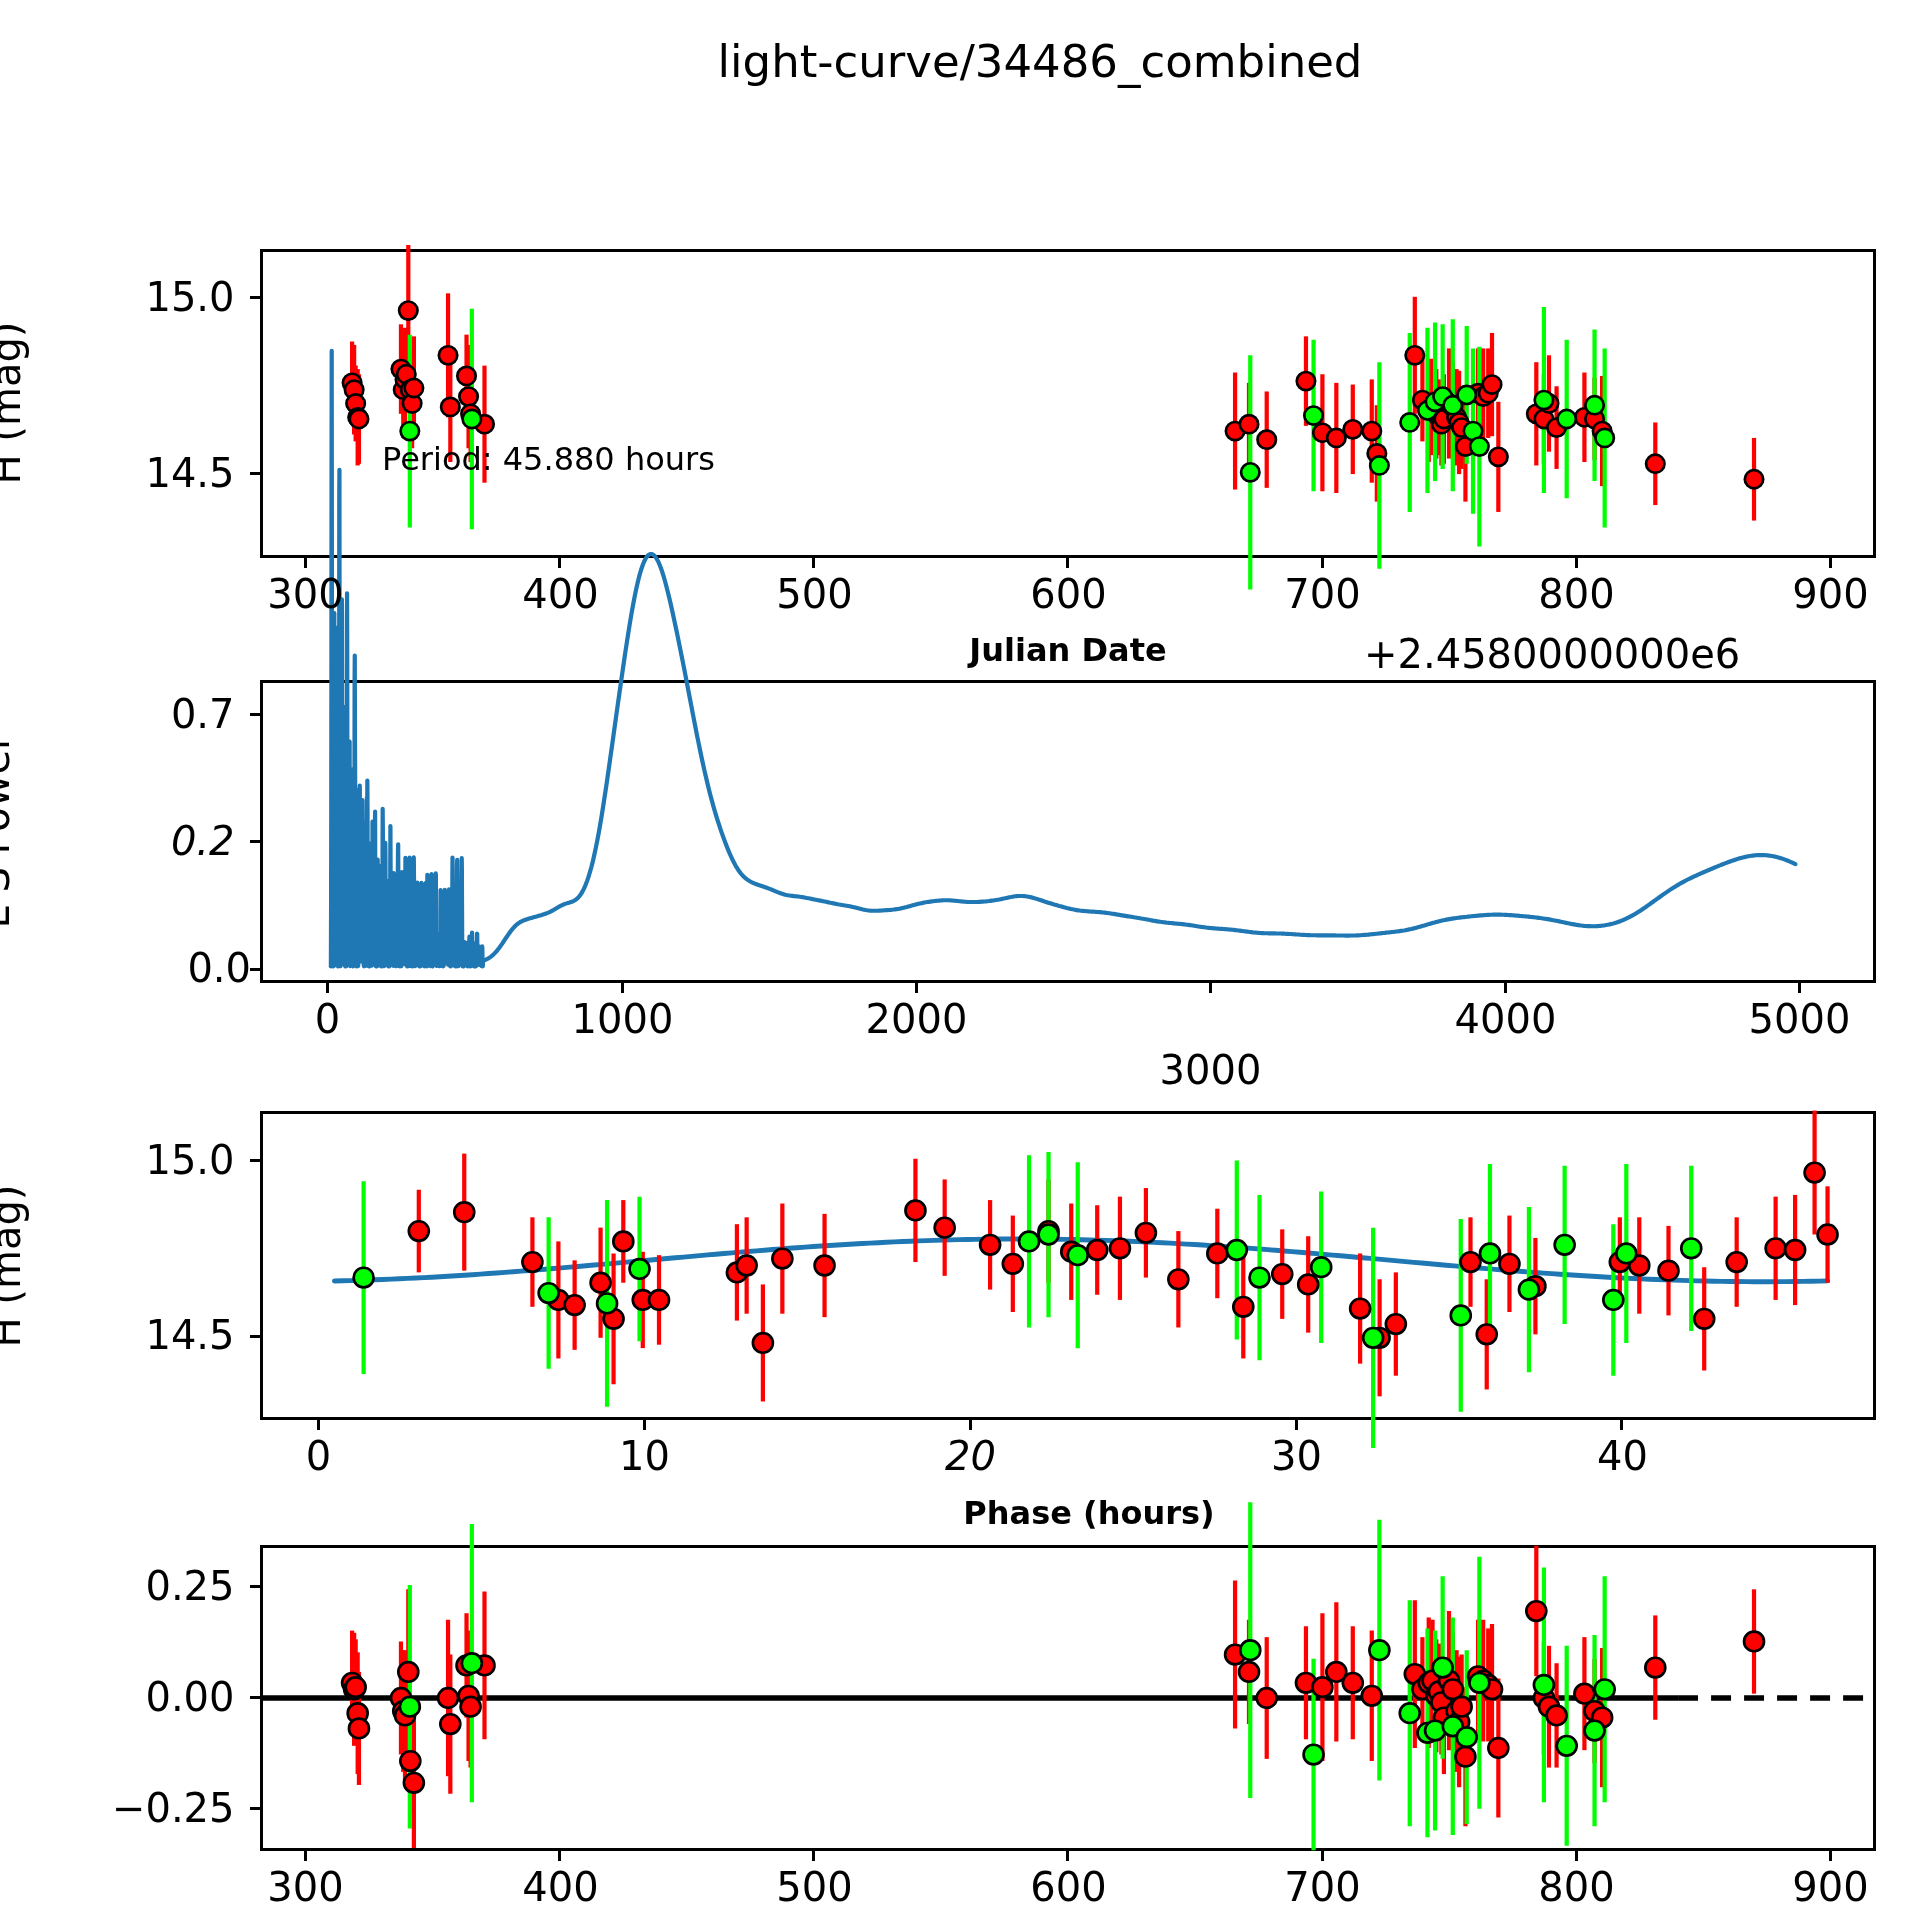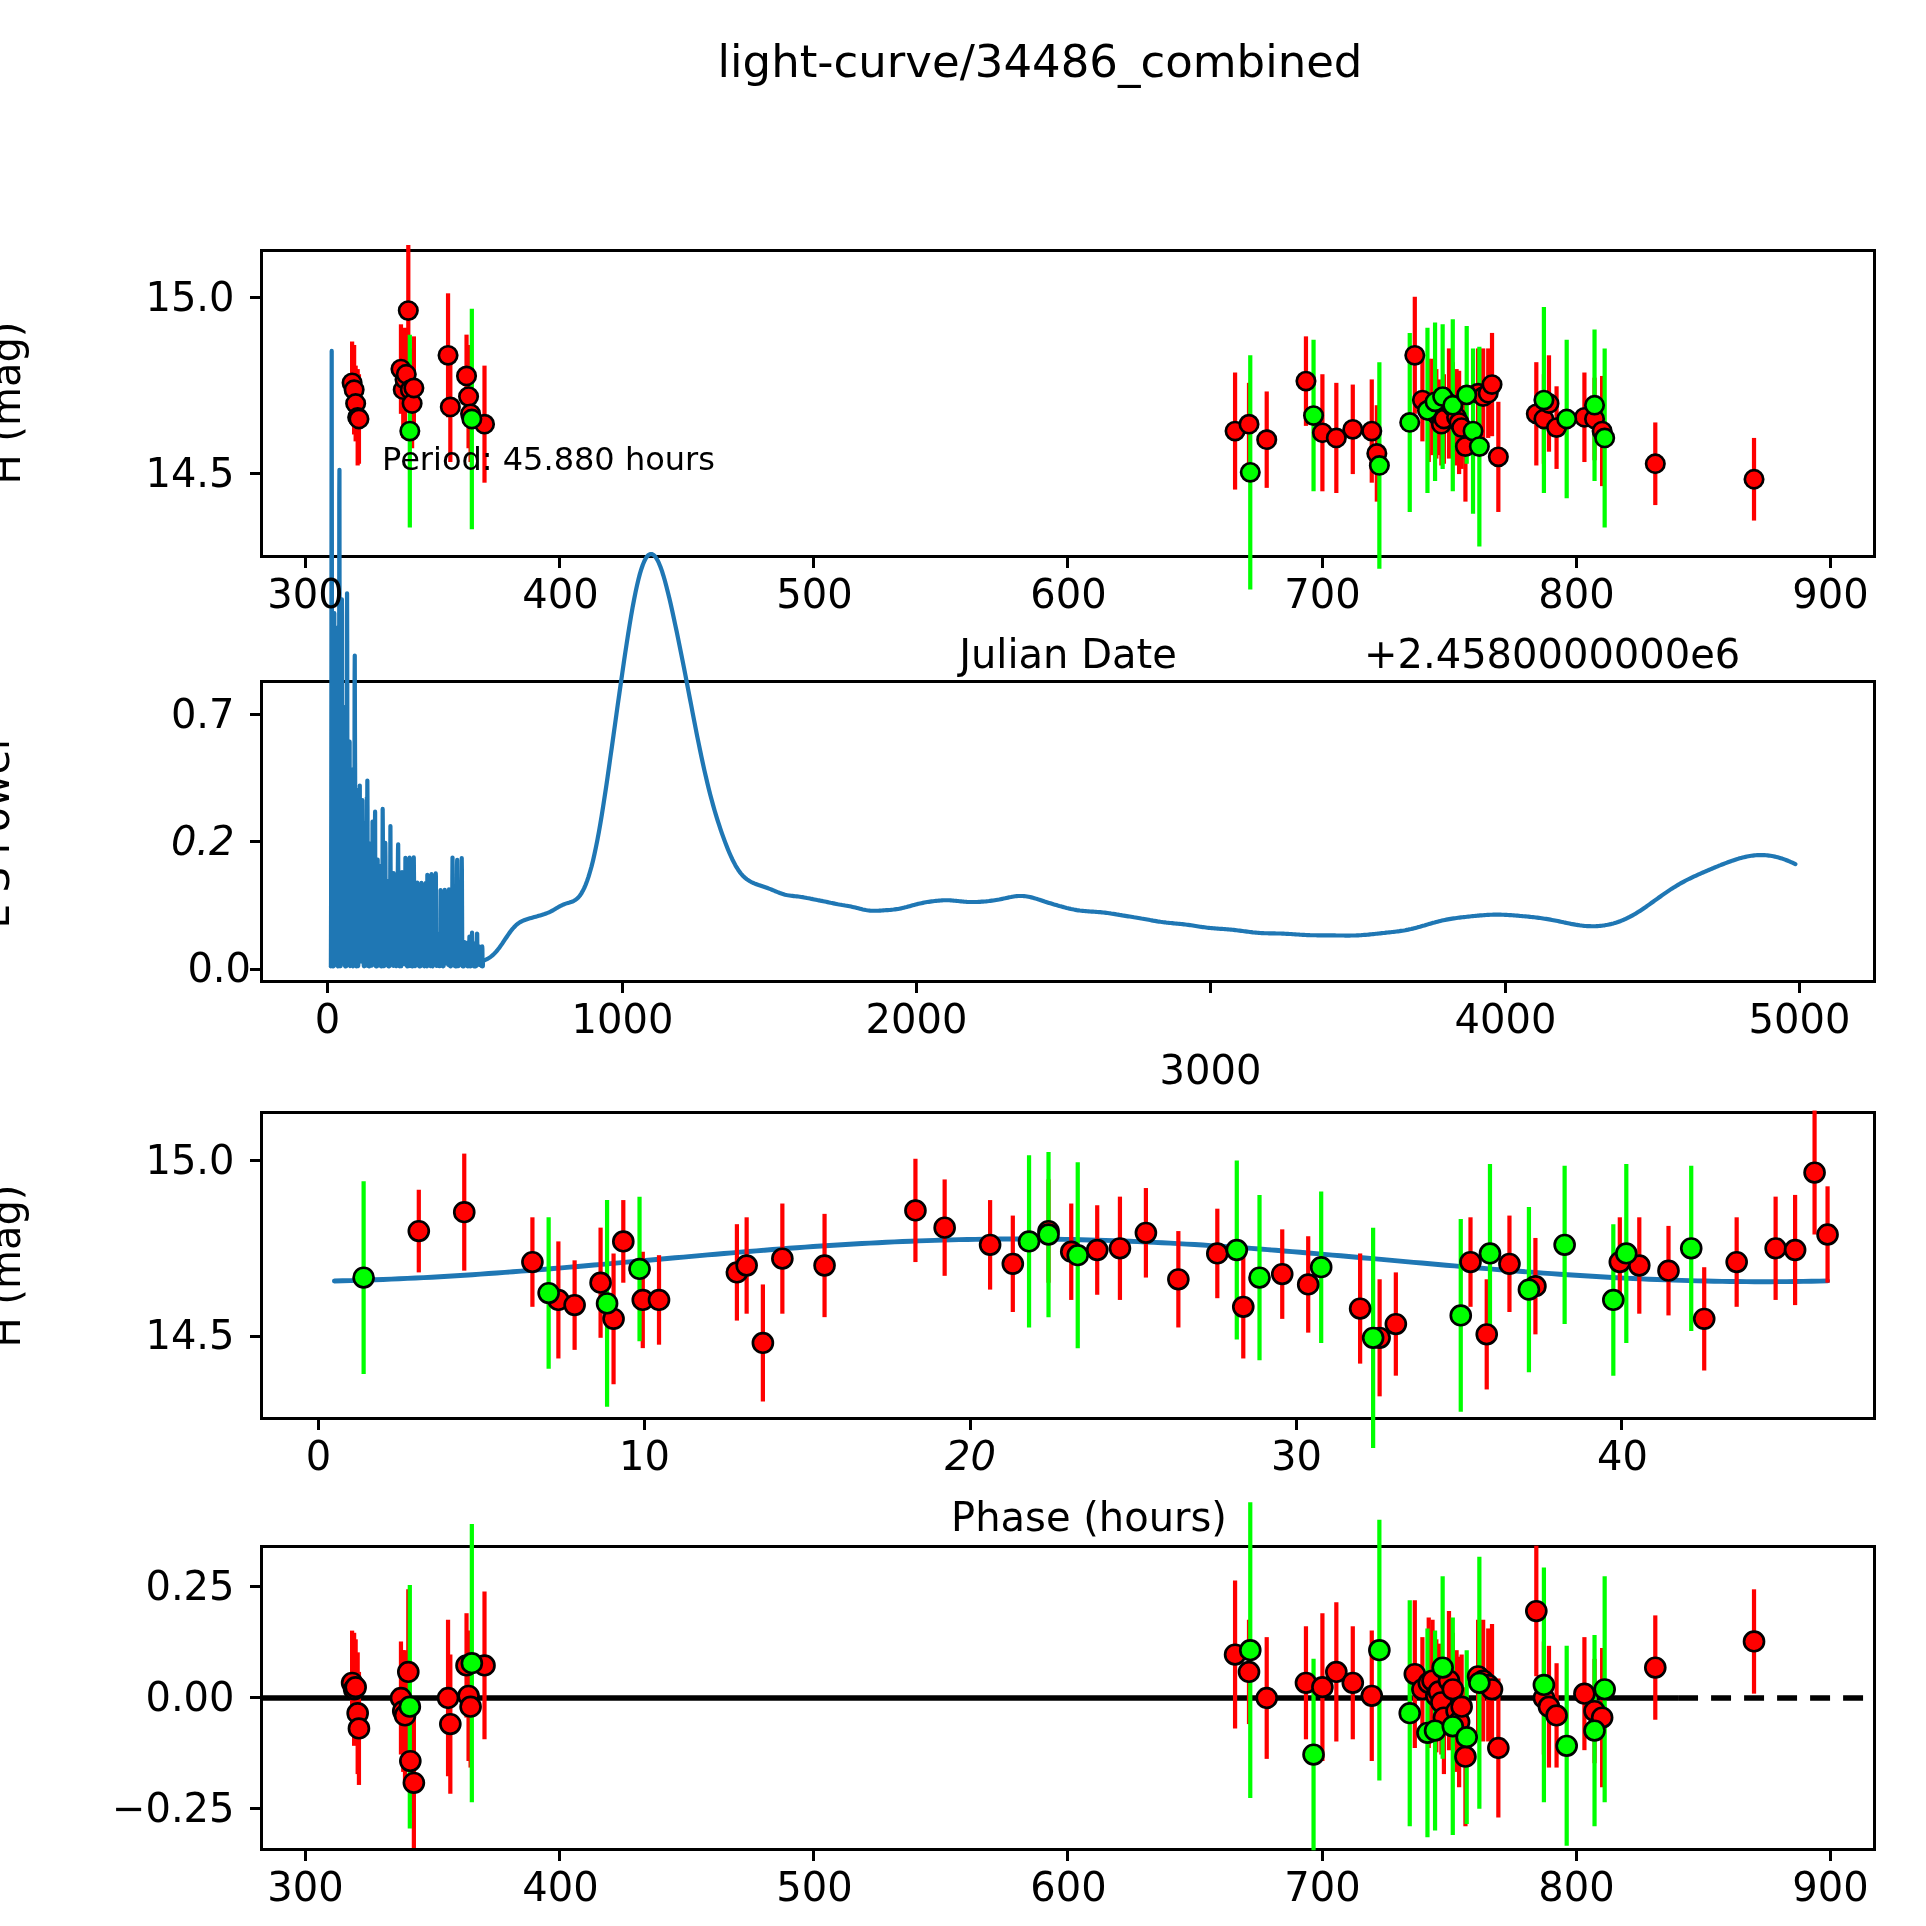--- a/index.html
+++ b/index.html
@@ -4,21 +4,21 @@
 <style>
   html,body{margin:0;padding:0;background:#ffffff;}
   body{width:2080px;height:2080px;font-family:"DejaVu Sans",sans-serif;color:#000;}
   #figure{position:relative;width:2080px;height:2080px;background:#fff;}
   .fig-title{position:absolute;left:0;top:35px;width:2080px;text-align:center;
              font-size:45px;font-weight:400;letter-spacing:0px;}
   .panel{position:absolute;box-sizing:border-box;border:3.5px solid #000;background:#fff;}
   .plotsvg{position:absolute;left:0;top:0;width:100%;height:100%;overflow:visible;}
   .ylabel{position:absolute;font-size:40px;transform-origin:50% 50%;
           transform:rotate(-90deg);white-space:nowrap;text-align:center;}
-  .xlabel{position:absolute;font-size:40px;white-space:nowrap;text-align:center;}
+  .xlabel{position:absolute;font-size:32px;white-space:nowrap;text-align:center;font-weight:bold;}
   .offsetlabel{position:absolute;font-size:40px;white-space:nowrap;}
   .tick-x{position:absolute;font-size:40px;text-align:center;white-space:nowrap;}
   .tick-y{position:absolute;font-size:40px;text-align:right;white-space:nowrap;}
   .annot{position:absolute;font-size:32px;white-space:nowrap;}
   .tickmark{position:absolute;background:#000;}
 </style>
 </head>
 <body>
 
 <div id="figure">

